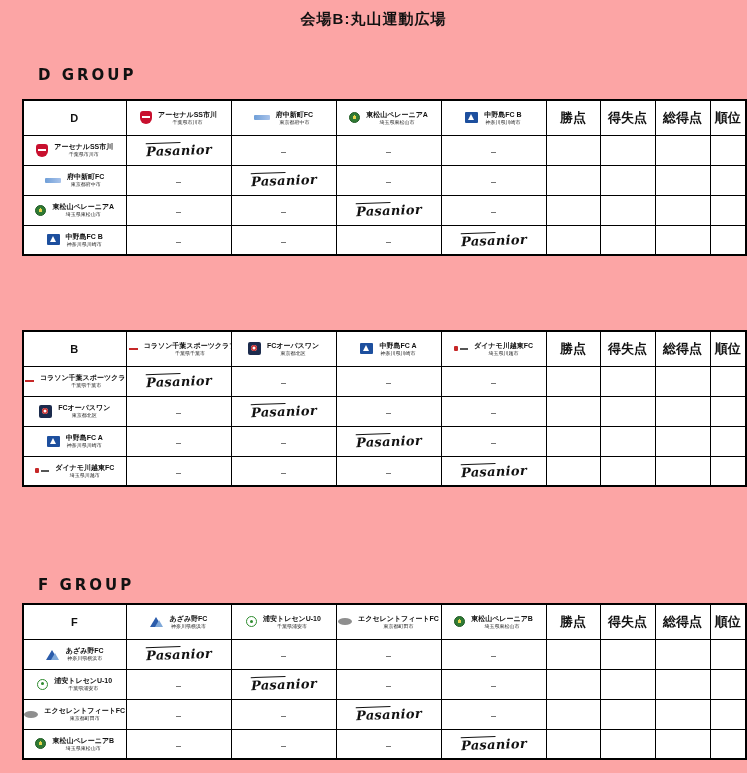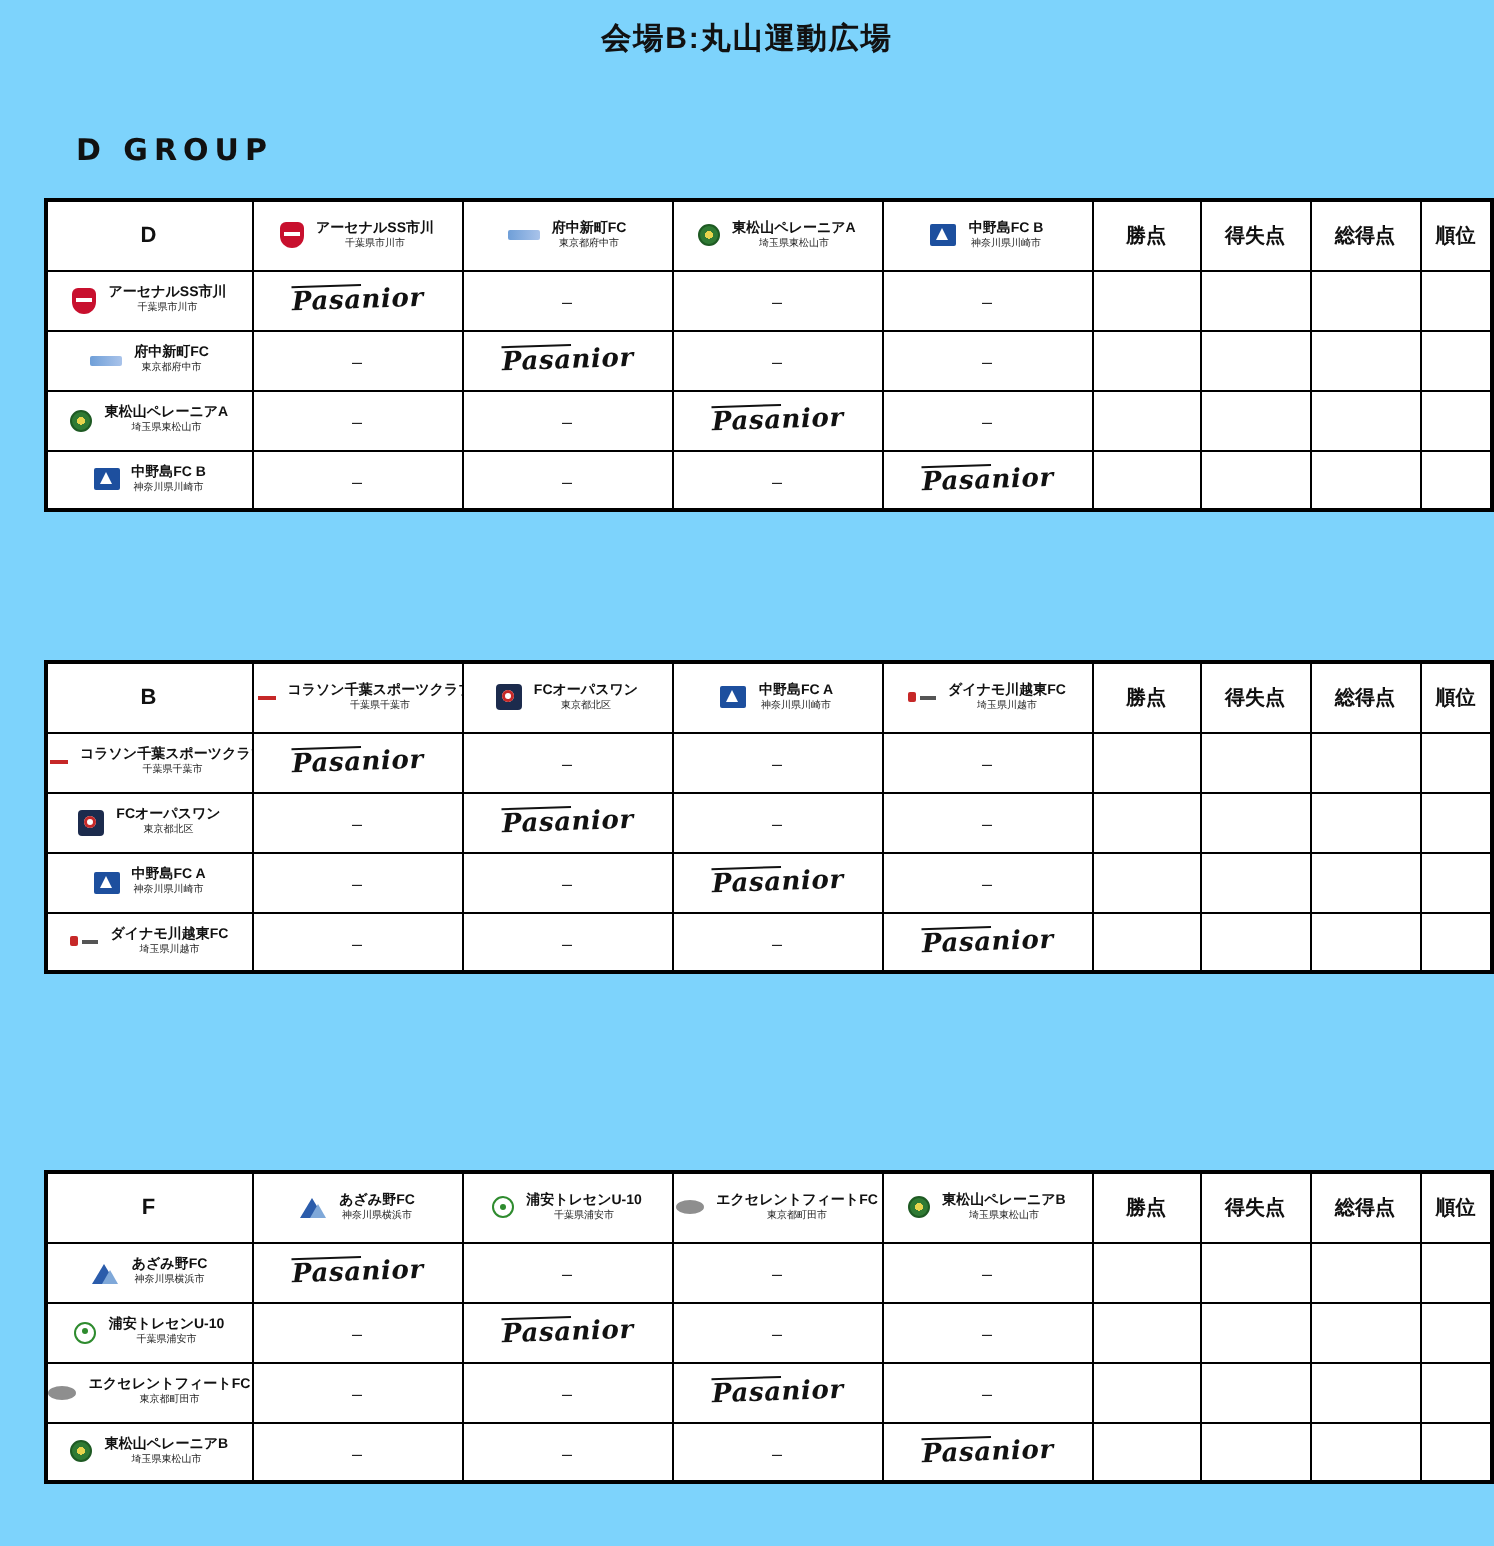--- a/index.html
+++ b/index.html
@@ -1,36 +1,36 @@
 <!DOCTYPE html>
 <html><head>
 <meta charset="utf-8">
 <style>
   * { box-sizing: border-box; margin: 0; padding: 0; }
   html,body { background:#fff; }
   body { font-family: "Liberation Sans", "DejaVu Sans", sans-serif; color:#111; }
-  .page { position:relative; width:747px; height:773px; background:#7dd3fc; overflow:hidden; }
+  .page { position:relative; width:747px; height:773px; background:#fca5a5; overflow:hidden; }
 
   .title { position:absolute; top:10px; left:0; right:0; text-align:center;
            font-size:15px; font-weight:bold; letter-spacing:1px; }
 
   .group { position:absolute; left:22px; width:581px; }
   .g-d { top:66px; } .g-e { top:321px; } .g-f { top:576px; }
   .group-heading { font-size:15px; font-weight:bold; letter-spacing:3px;
                    margin-left:16px; font-family:"DejaVu Sans", sans-serif; }
   .g-d table { margin-top:15px; } .g-e table { margin-top:9px; } .g-f table { margin-top:9px; }
 
   table { border-collapse:collapse; table-layout:fixed; width:723px;
           border:2px solid #000; background:#fff; }
   td { border:1px solid #000; padding:0; text-align:center; vertical-align:middle; overflow:hidden; }
   tr.hdr { height:35px; }
   tr.row { height:30px; }
 
   .corner { font-size:11px; font-weight:600; letter-spacing:1px; }
-  .stat-h { font-size:10px; font-weight:bold; }
+  .stat-h { font-size:13px; font-weight:bold; }
 
   .team-wrap { display:flex; align-items:center; justify-content:center; gap:6px; padding:0 2px; }
   .team-text { display:flex; flex-direction:column; align-items:center; line-height:1.3; }
   .team-name { font-size:7px; font-weight:bold; white-space:nowrap; }
   .team-sub  { font-size:5px; color:#222; white-space:nowrap; }
 
   .dash { font-size:9px; color:#222; }
 
   .pasanior { font-family:"DejaVu Serif", serif; font-style:italic; font-weight:700;
               font-size:13px; color:#111; display:inline-block; transform:rotate(-2deg);
@@ -351,20 +351,21 @@
             <td class="stat"></td>
             <td class="stat"></td>
             <td class="stat"></td>
             <td class="stat"></td>
           </tr>
         </tbody>
     </table>
   </section>
 
   <section class="group g-f">
+    <h2 class="group-heading">F GROUP</h2>
     <table>
       <colgroup>
           <col style="width:103px">
           <col style="width:105px">
           <col style="width:105px">
           <col style="width:105px">
           <col style="width:105px">
           <col style="width:54px">
           <col style="width:55px">
           <col style="width:55px">

